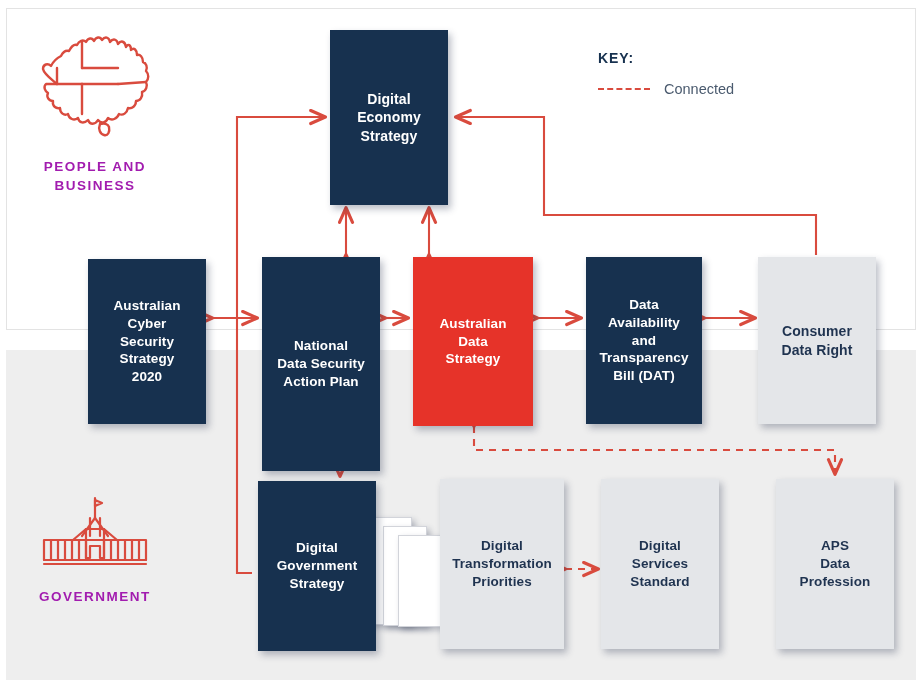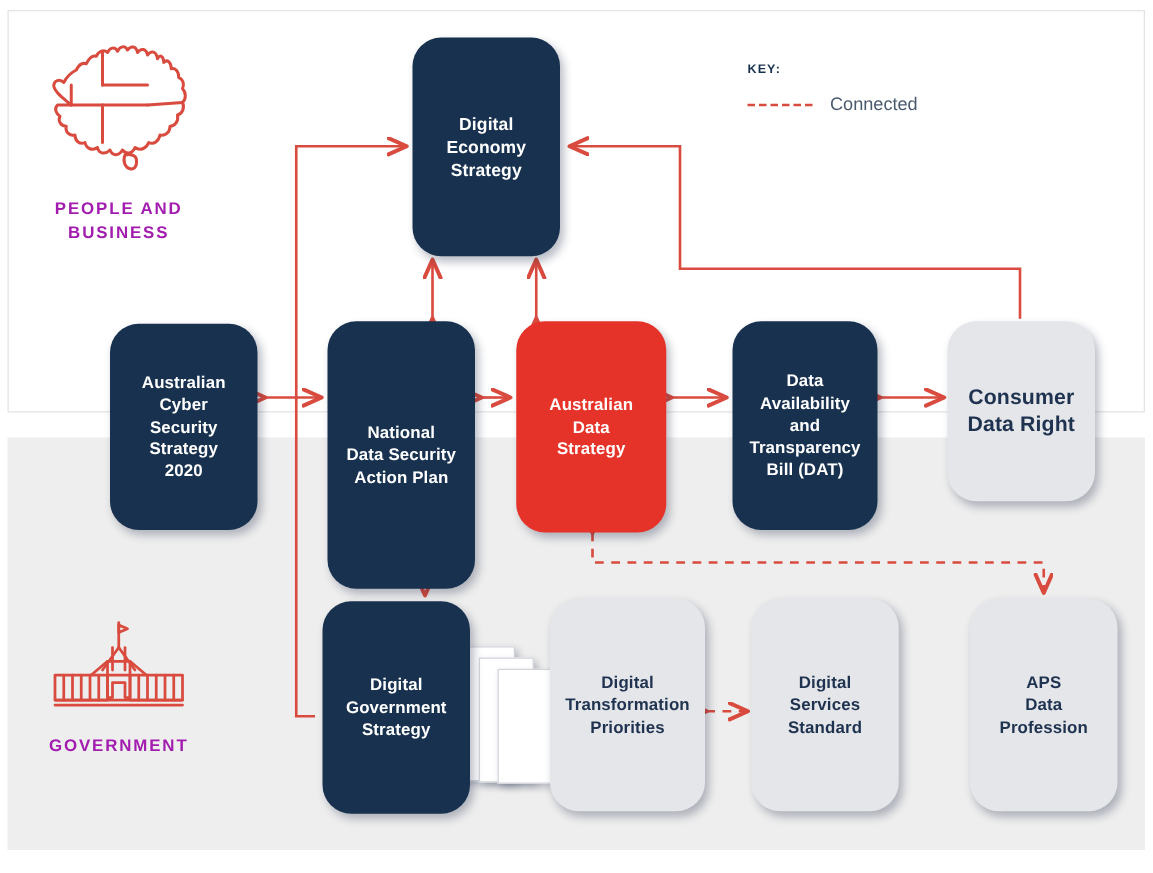--- a/index.html
+++ b/index.html
@@ -57,21 +57,20 @@
     box-sizing: border-box;
     display: flex;
     align-items: center;
     justify-content: center;
     text-align: center;
     line-height: 1.32;
     font-weight: bold;
     letter-spacing: 0.1px;
     box-shadow: 3px 4px 7px rgba(30,40,70,0.30);
     z-index: 5;
-    border-radius: 23px;
   }
   .node .nlabel {
     display: block;
     padding: 0 7px;
     white-space: pre-line;
   }
   .node.navy {
     background: #17314f;
     color: #ffffff;
   }
@@ -114,21 +113,21 @@
   .marker svg { display: block; margin: 0 auto; }
 
   
   #key {
     position: absolute;
     left: 598px;
     top: 50px;
     z-index: 7;
   }
   #key .key-title {
-    font-size: 10px;
+    font-size: 14px;
     font-weight: bold;
     letter-spacing: 0.9px;
     color: #17314f;
     margin-bottom: 15px;
   }
   #key .key-row {
     display: flex;
     align-items: center;
     margin-bottom: 11px;
   }
@@ -245,21 +244,21 @@
   </div>
 
   <div class="node navy" style="left:586px; top:257px; width:116px; height:167px; font-size:13.5px;">
     <span class="nlabel">Data
 Availability
 and
 Transparency
 Bill (DAT)</span>
   </div>
 
-  <div class="node grey" style="left:758px; top:257px; width:118px; height:144px; font-size:17px;">
+  <div class="node grey" style="left:758px; top:257px; width:118px; height:167px; font-size:14px;">
     <span class="nlabel">Consumer
 Data Right</span>
   </div>
 
   <div class="stack-card" style="left:368px; top:517px; width:44px; height:108px;"></div>
   <div class="stack-card" style="left:383px; top:526px; width:44px; height:100px;"></div>
   <div class="stack-card" style="left:398px; top:535px; width:44px; height:92px;"></div>
 
   <div class="node navy" style="left:258px; top:481px; width:118px; height:170px; font-size:13.5px;">
     <span class="nlabel">Digital

